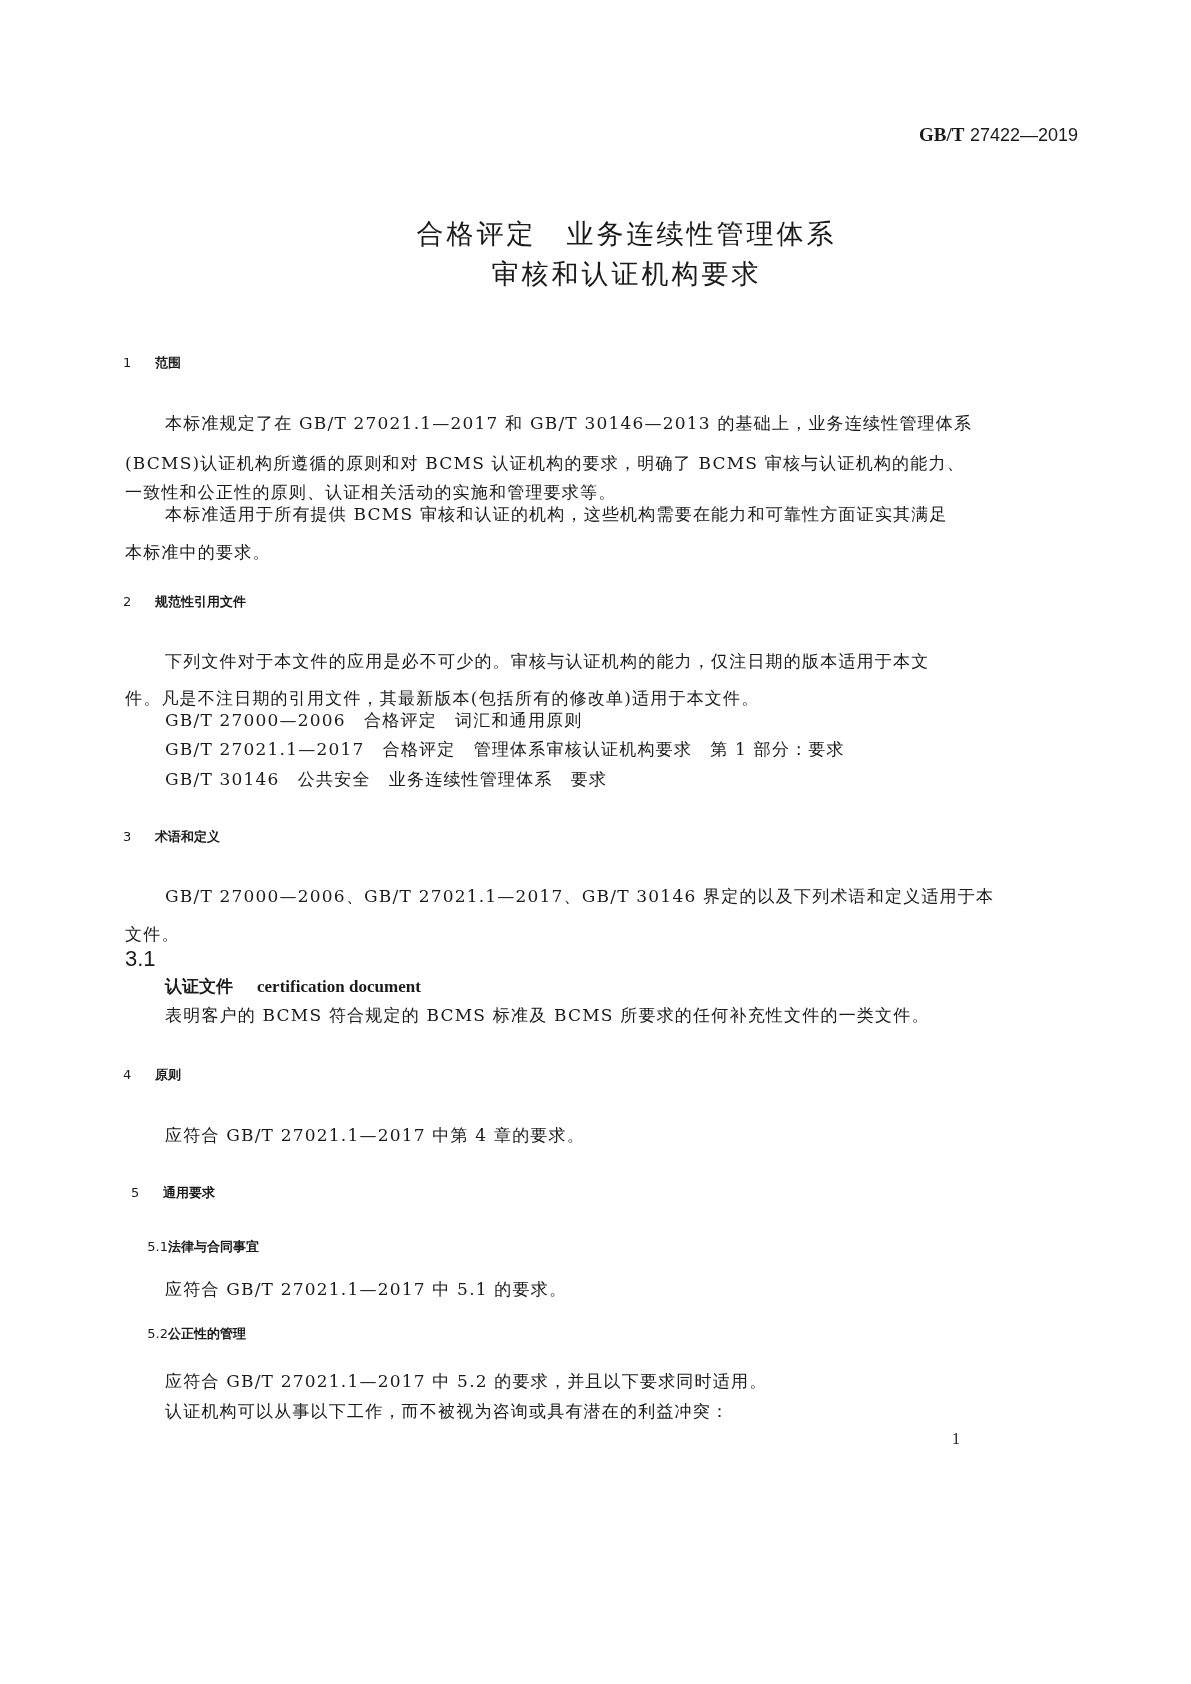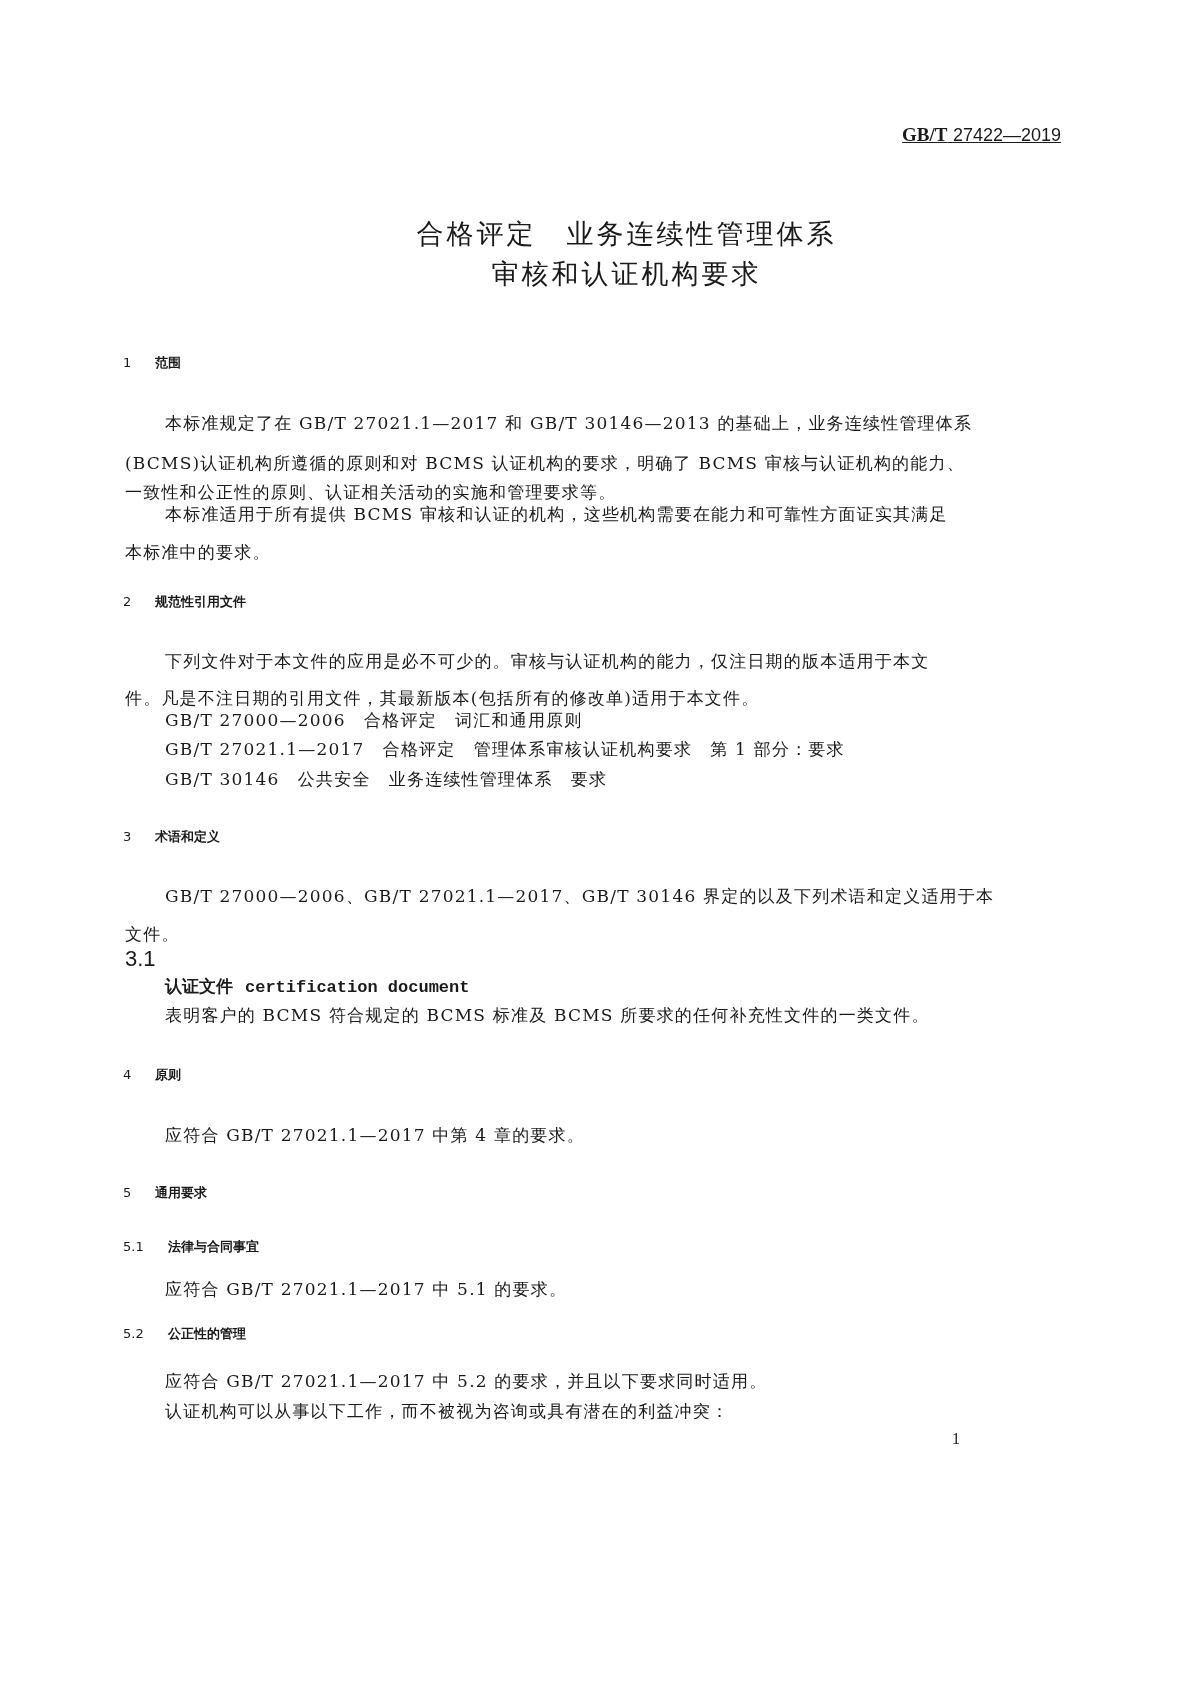--- a/index.html
+++ b/index.html
@@ -1,29 +1,29 @@
 <!DOCTYPE html>
 <html><head>
 <meta charset="utf-8">
 <style>
   html, body { margin: 0; padding: 0; background: #ffffff; }
   body { width: 1191px; height: 1684px; position: relative; overflow: hidden; color: #1a1a1a; font-family: "DejaVu Serif", "Liberation Serif", serif; }
   .abs { position: absolute; white-space: nowrap; }
-  .std-no { right: 130px; top: 124px; font-size: 17px; text-decoration: underline; }
+  .std-no { right: 113px; top: 124px; font-size: 17px; }
   .std-no .gb { font-family: "Liberation Serif", serif; font-weight: bold; font-size: 19px; }
   .std-no .num { font-family: "Liberation Sans", sans-serif; font-size: 18px; }
   .title { left: 0; width: 1191px; text-align: center; font-family: "DejaVu Sans", sans-serif; font-size: 27px; letter-spacing: 3px; padding-left: 31px; }
   .h1 { left: 123px; font-family: "DejaVu Sans", sans-serif; font-size: 13px; font-weight: bold; }
   .h1 .n { font-weight: normal; display: inline-block; width: 32px; }
-  .h2 .n { width: 45px; }
+  .h2 .n { width: 45px; text-align: right; }
   .p { font-size: 17px; letter-spacing: 1.2px; }
   .ind { left: 165px; }
   .fl { left: 125px; margin-top: 8px; }
   .term { left: 165px; font-size: 17px; font-family: "DejaVu Sans", sans-serif; font-weight: bold; }
-  .term .en { font-family: Liberation Mono, monospace; font-weight: bold; margin-left: 12px; }
+  .term .en { font-family: Liberation Serif, serif; font-weight: bold; margin-left: 24px; }
   .sub-no { left: 125px; font-family: "Liberation Sans", sans-serif; font-size: 22px; }
   .pageno { left: 952px; top: 1540px; font-size: 16px; font-family: "Liberation Serif", serif; }
 </style>
 </head>
 <body>
 
 <div class="abs std-no">
   <span class="gb">GB/T</span>
   <span class="num">27422—2019</span>
 </div>
@@ -58,21 +58,21 @@
 <div class="abs term" style="top:975px;">
   <span>认证文件</span><span class="en">certification document</span>
 </div>
 <div class="abs p ind" style="top:1004px;">表明客户的 BCMS 符合规定的 BCMS 标准及 BCMS 所要求的任何补充性文件的一类文件。</div>
 
 <div class="abs h1" style="top:1066px;">
   <span class="n">4</span><span>原则</span>
 </div>
 <div class="abs p ind" style="top:1124px;">应符合 GB/T 27021.1—2017 中第 4 章的要求。</div>
 
-<div class="abs h1" style="top:1184px;">
+<div class="abs h1" style="top:1184px;margin-left:8px;">
   <span class="n">5</span><span>通用要求</span>
 </div>
 <div class="abs h1 h2" style="top:1238px;">
   <span class="n">5.1</span><span>法律与合同事宜</span>
 </div>
 <div class="abs p ind" style="top:1278px;">应符合 GB/T 27021.1—2017 中 5.1 的要求。</div>
 <div class="abs h1 h2" style="top:1325px;">
   <span class="n">5.2</span><span>公正性的管理</span>
 </div>
 <div class="abs p ind" style="top:1370px;">应符合 GB/T 27021.1—2017 中 5.2 的要求，并且以下要求同时适用。</div>

